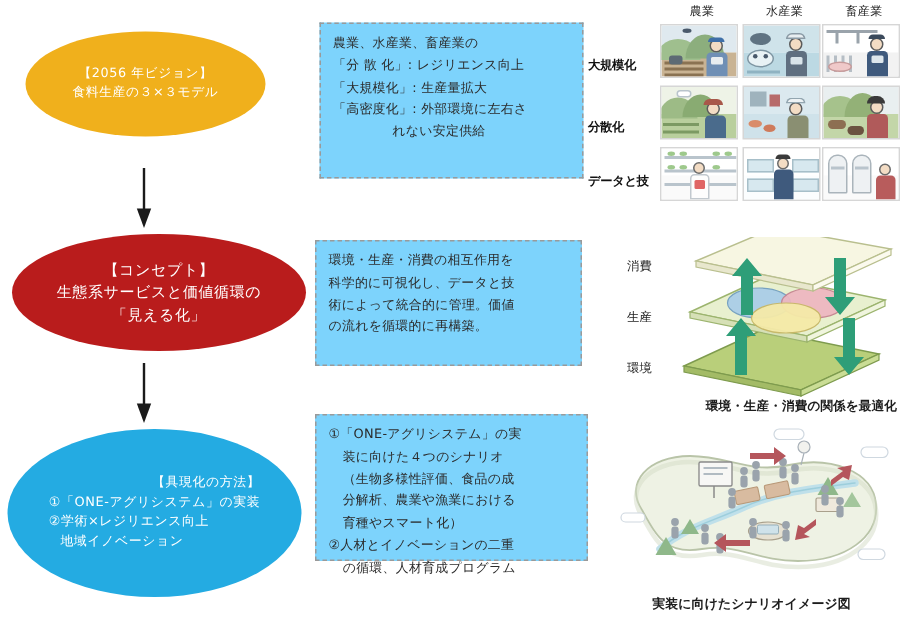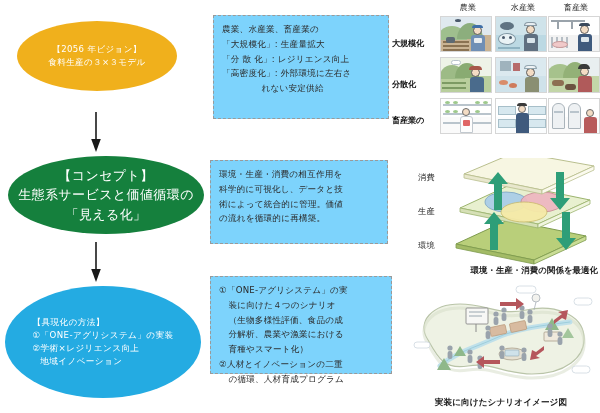--- a/index.html
+++ b/index.html
@@ -30,31 +30,31 @@
   }
   .ellipse .ln { display: block; white-space: nowrap; }
 
   #ellipse-vision {
     left: 17px; top: 21px; width: 160px; height: 70px;
     background: #F0B01C;
     font-size: 8.5px;
   }
   #ellipse-concept {
     left: 8px; top: 156px; width: 196px; height: 78px;
-    background: #15803d;
-    font-size: 13px;
+    background: #b91c1c;
+    font-size: 10px;
   }
   #ellipse-method {
     left: 5px; top: 286px; width: 196px; height: 112px;
     background: #24ABE2;
     font-size: 8.6px;
   }
   #ellipse-method .inner { text-align: left; }
   #ellipse-method .ln { text-align: left; }
-  #ellipse-method .ln.c { text-align: left; }
+  #ellipse-method .ln.c { text-align: right; }
 
   
   .arrow-down {
     position: absolute;
     width: 14px;
   }
   #arrow-1 { left: 89px; top: 112px; height: 42px; }
   #arrow-2 { left: 89px; top: 242px; height: 42px; }
 
   
@@ -145,34 +145,34 @@
 
   <div class="arrow-down" id="arrow-1">
     <svg width="14" height="42" viewBox="0 0 14 42">
       <line x1="7" y1="0" x2="7" y2="30" stroke="#1a1a1a" stroke-width="1.6"></line>
       <polygon points="7,40 2.2,27 11.8,27" fill="#1a1a1a"></polygon>
     </svg>
   </div>
 
   <div class="textbox" id="textbox-vision">
     <span class="ln">農業、水産業、畜産業の</span>
+    <span class="ln">「分 散 化」: レジリエンス向上</span>
     <span class="ln">「大規模化」: 生産量拡大</span>
-    <span class="ln">「分 散 化」: レジリエンス向上</span>
     <span class="ln">「高密度化」: 外部環境に左右さ</span>
     <span class="ln ind2">れない安定供給</span>
   </div>
 
   <div id="panel-grid">
     <div class="colhead" style="left:48px;">農業</div>
     <div class="colhead" style="left:103px;">水産業</div>
     <div class="colhead" style="left:156px;">畜産業</div>
 
     <div class="rowlabel" style="top:36px;">大規模化</div>
     <div class="rowlabel" style="top:77px;">分散化</div>
-    <div class="rowlabel" style="top:113px;">畜産業の</div>
+    <div class="rowlabel" style="top:113px;">データと技</div>
 
     <div class="cell" style="left:48px; top:14px;">
       <div class="ill">
         <div class="sky" style="background:#dfe9ef;"></div>
         <div class="ground" style="background:#c9b393;"></div>
         <div class="hill" style="left:-4px; top:9px; width:30px; height:14px; background:#9fbf8e;"></div>
         <div class="hill" style="left:16px; top:6px; width:26px; height:16px; background:#8cae7d;"></div>
         <div class="barline" style="left:2px; top:24px; width:26px; height:1.5px; background:#8a7252;"></div>
         <div class="barline" style="left:2px; top:28px; width:26px; height:1.5px; background:#8a7252;"></div>
         <div class="barline" style="left:2px; top:32px; width:26px; height:1.5px; background:#8a7252;"></div>

